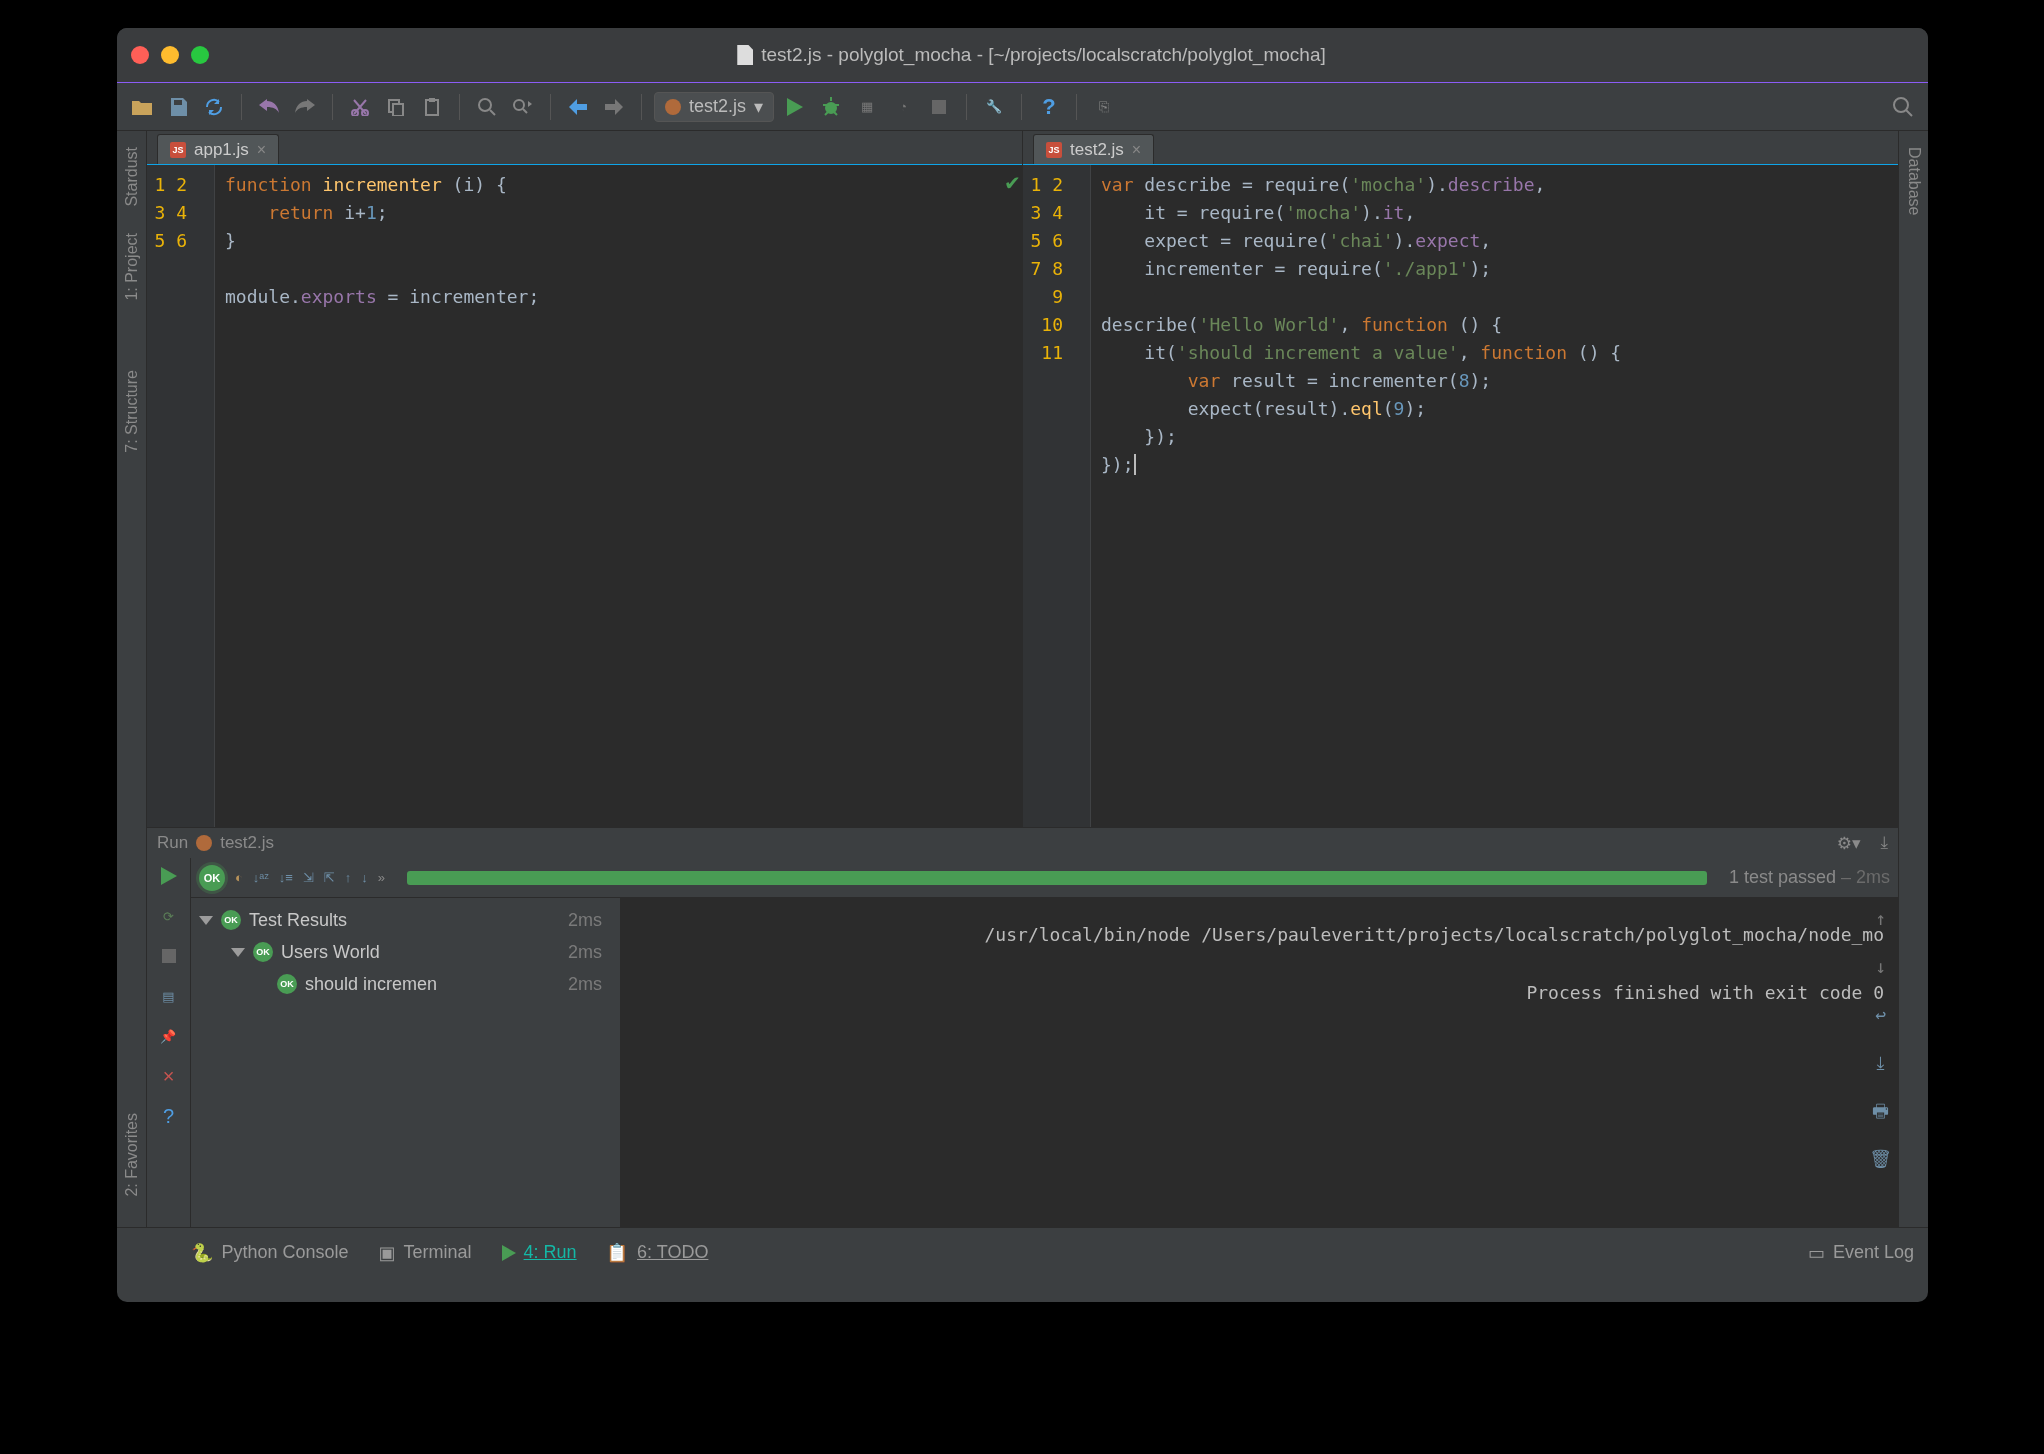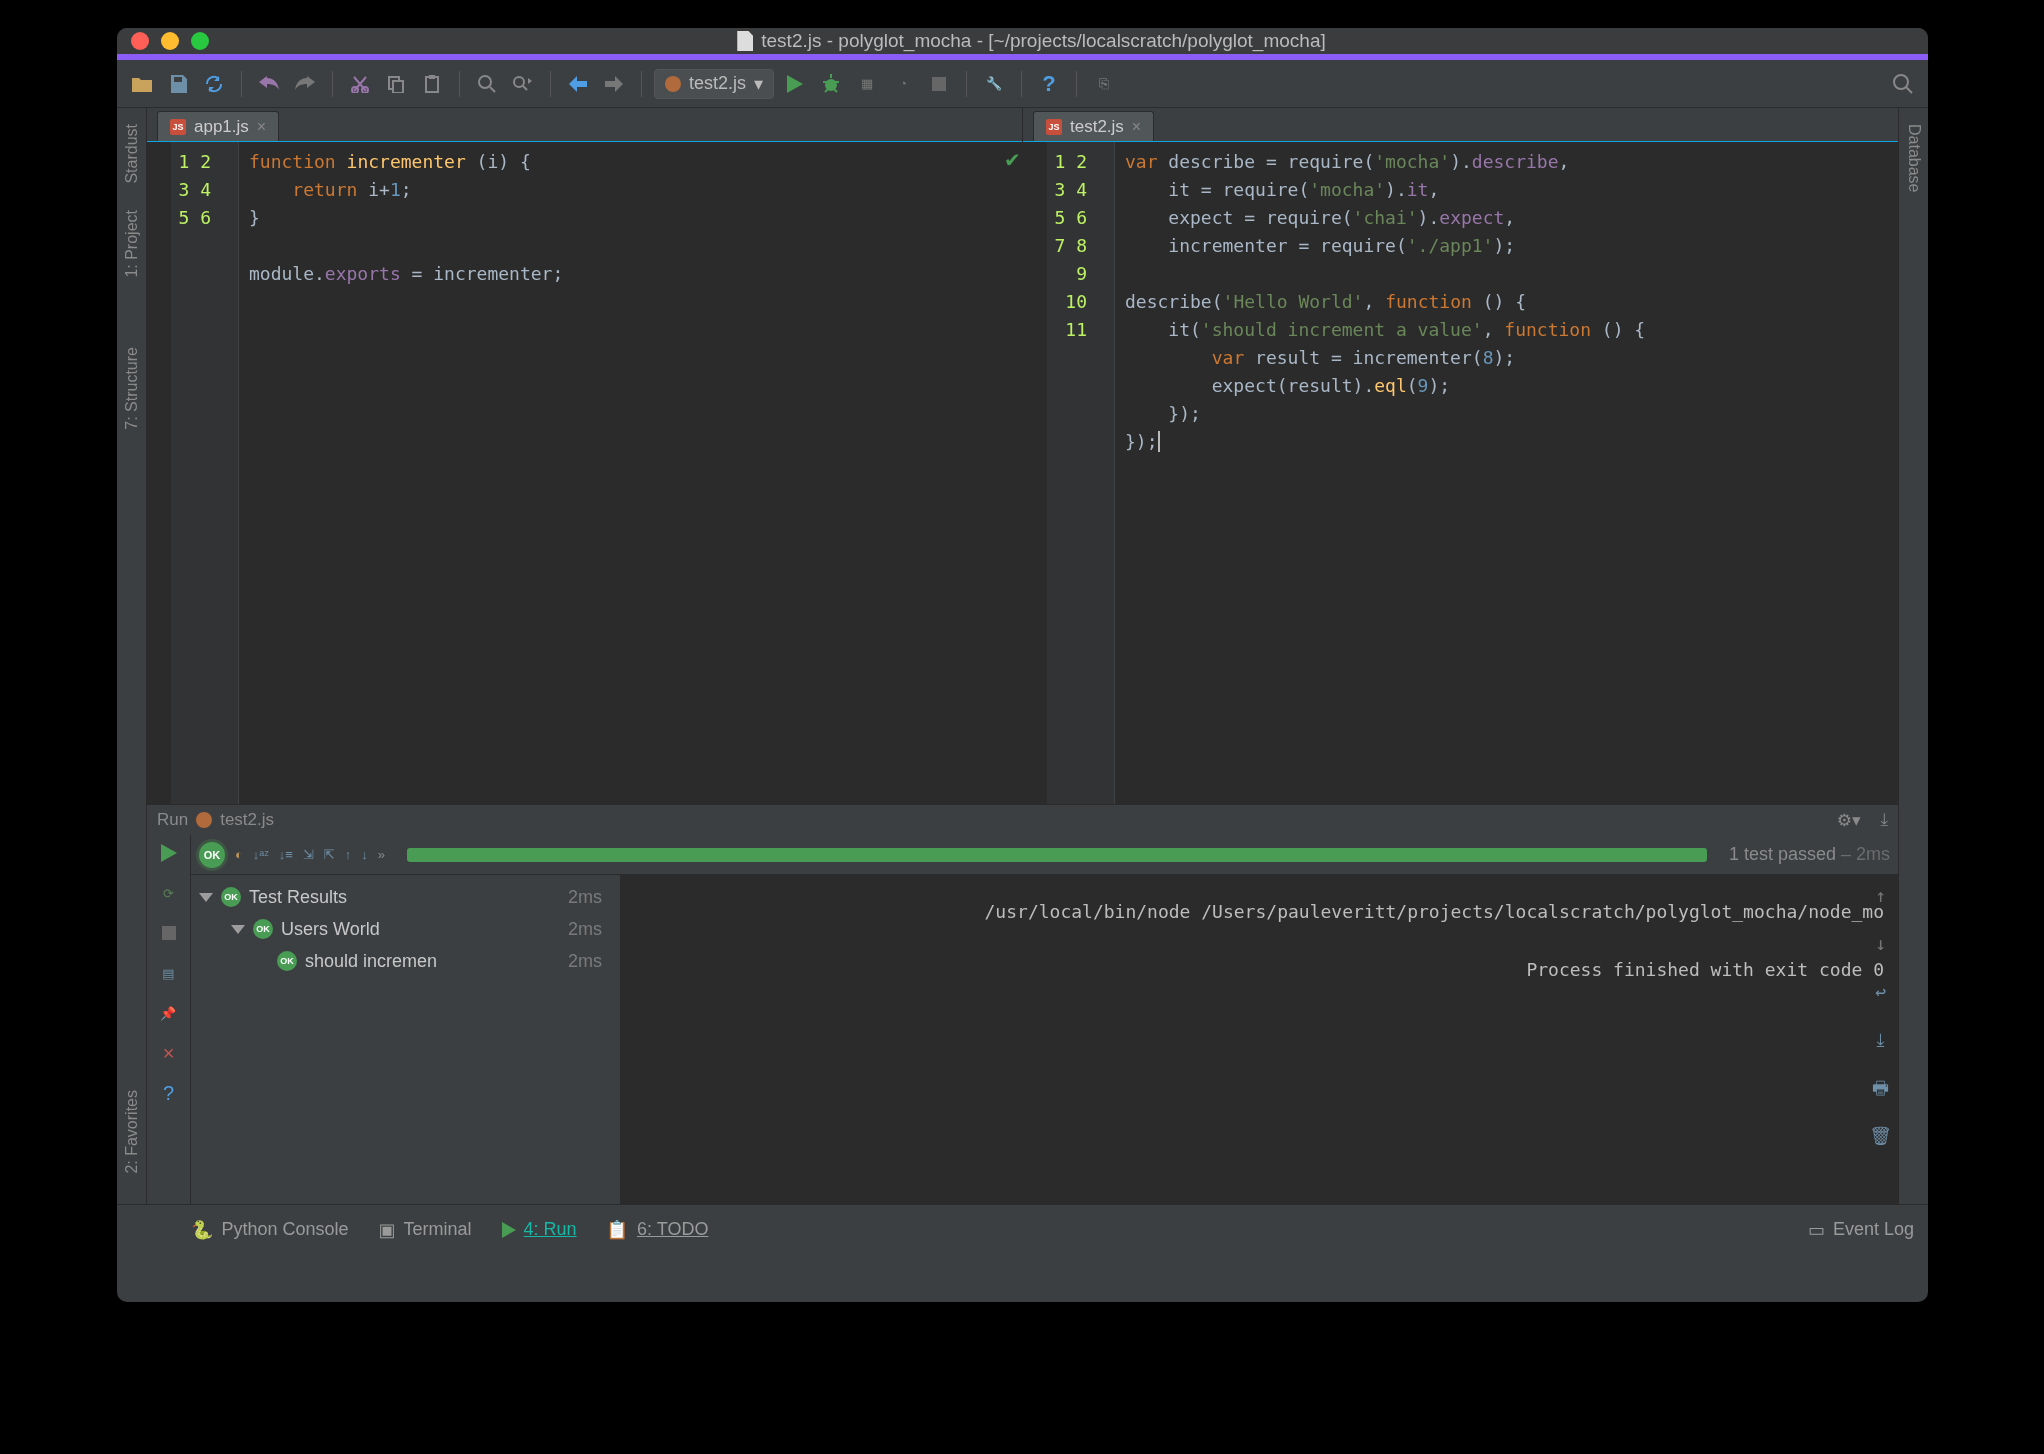--- a/index.html
+++ b/index.html
@@ -1,20 +1,20 @@
 <!DOCTYPE html>
 <html><head>
 <meta charset="utf-8">
 <style>
   * { margin:0; padding:0; box-sizing:border-box; }
   body { background:#000; font-family:"Helvetica Neue",Arial,sans-serif; font-size:13px; color:#a9b7c6; }
   .stage { width:2044px; height:1454px; position:relative; }
   .desktop { position:absolute; left:117px; top:28px; width:1811px; height:1274px; background:#3c3f41; border-radius:10px; overflow:hidden; box-shadow:0 20px 80px rgba(0,0,0,.6); }
   
-  .titlebar { height:32px; background:#3a3c3e; display:flex; align-items:center; padding:0 14px; border-bottom:6px solid #8b5cf6; }
+  .titlebar { height:55px; background:#3a3c3e; display:flex; align-items:center; padding:0 14px; border-bottom:1px solid #8b5cf6; }
   .traffic { display:flex; gap:12px; }
   .dot { width:18px; height:18px; border-radius:50%; }
   .dot.red{background:#ff5f57;} .dot.yellow{background:#febc2e;} .dot.green{background:#28c840;}
   .title { flex:1; text-align:center; color:#bbb; font-size:19px; display:flex; align-items:center; justify-content:center; gap:8px;}
   .fileicon{width:16px;height:20px;background:#ddd;clip-path:polygon(0 0,70% 0,100% 25%,100% 100%,0 100%);}
   
   .toolbar { height:48px; background:#3c3f41; border-bottom:1px solid #2b2b2b; display:flex; align-items:center; padding:0 10px; gap:6px;}
   .tbtn { width:30px; height:30px; display:flex; align-items:center; justify-content:center; color:#a0a0a0; cursor:pointer; border-radius:3px;}
   .tsep{width:1px;height:26px;background:#555;margin:0 6px;}
   .runconfig{height:30px;background:#4b4e50;border:1px solid #555;border-radius:4px;display:flex;align-items:center;padding:0 10px;gap:8px;color:#bbb;font-size:18px;}
@@ -26,21 +26,21 @@
   .rightstrip{width:30px;background:#3c3f41;border-left:1px solid #2b2b2b;display:flex;flex-direction:column;align-items:center;padding-top:10px;}
   .editors{flex:1;display:flex;flex-direction:column;}
   .split{flex:1;display:flex;min-height:0;}
   .pane{flex:1;display:flex;flex-direction:column;min-width:0;border-right:1px solid #2b2b2b;}
   .pane:last-child{border-right:none;}
   .tabs{height:34px;background:#3c3f41;display:flex;align-items:flex-end;padding-left:10px;border-bottom:1px solid #0ea5e9;}
   .tab{height:30px;background:#515658;border:1px solid #2b2b2b;border-bottom:none;display:flex;align-items:center;padding:0 12px;gap:8px;color:#ccc;font-size:17px;border-radius:3px 3px 0 0;}
   .jsicon{width:16px;height:16px;background:#c84f3c;border-radius:2px;display:flex;align-items:center;justify-content:center;color:#fff;font-size:9px;font-weight:bold;}
   .tabclose{color:#888;font-size:16px;}
   .code{flex:1;display:flex;background:#2b2b2b;overflow:hidden;position:relative;}
-  .gutter{width:50px;background:#313335;color:#bef264;text-align:right;padding:6px 10px 6px 4px;font-family:Menlo,Consolas,monospace;font-size:18px;line-height:28px;margin-left:24px;}
+  .gutter{width:50px;background:#313335;color:#eab308;text-align:right;padding:6px 10px 6px 4px;font-family:Menlo,Consolas,monospace;font-size:18px;line-height:28px;}
   .foldg{width:18px;background:#313335;border-right:1px solid #404244;}
   .src{flex:1;padding:6px 10px;font-family:Menlo,Consolas,monospace;font-size:18px;line-height:28px;white-space:pre;color:#a9b7c6;}
   .kw{color:#cc7832;} .str{color:#6a8759;} .fn{color:#ffc66d;} .prop{color:#9876aa;} .num{color:#6897bb;}
   .marker{position:absolute;right:4px;width:14px;}
   .check{color:#499c54;font-size:20px;}
   
   .runpanel{height:400px;border-top:1px solid #2b2b2b;display:flex;flex-direction:column;text-align:right;}
   .runhdr{height:30px;background:#3c3f41;display:flex;align-items:center;padding:0 10px;gap:8px;color:#8a8a8a;font-size:17px;}
   .runhdr .spacer{flex:1;}
   .gearbtn{color:#8a8a8a;cursor:pointer;}

